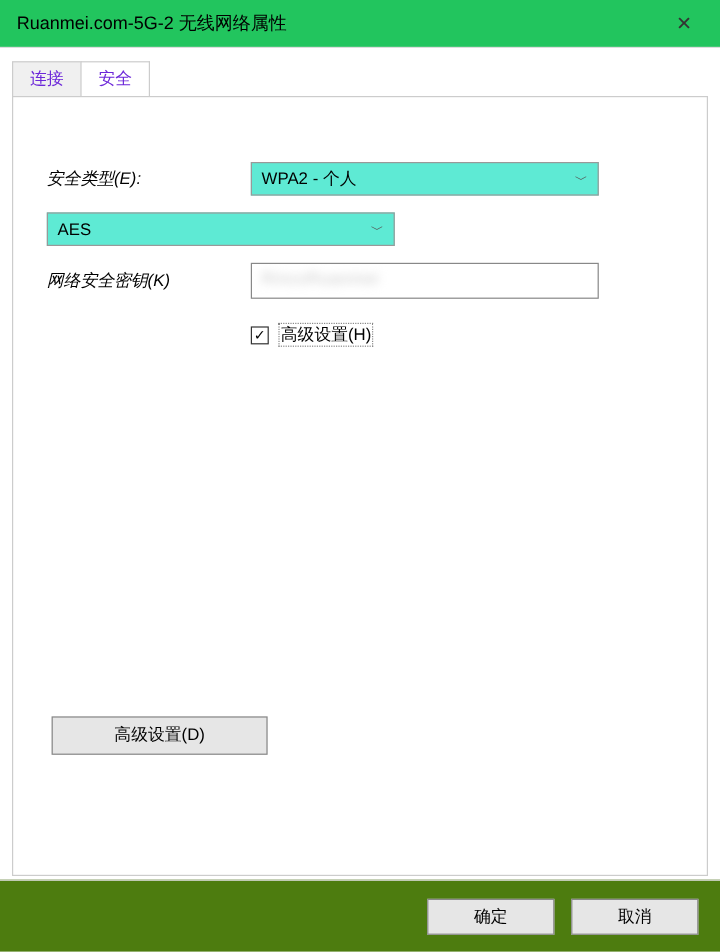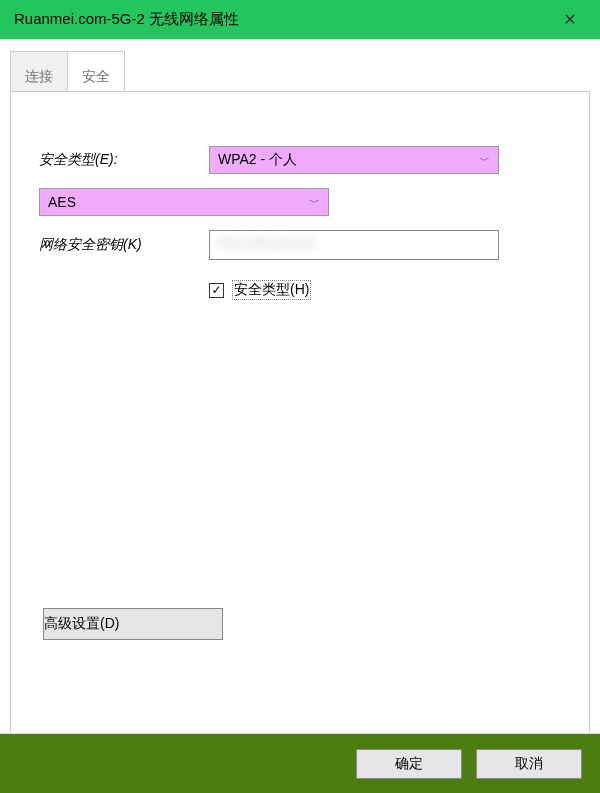--- a/index.html
+++ b/index.html
@@ -41,27 +41,27 @@
     }
     .dialog-body {
       padding: 10px 10px 0 10px;
     }
     .tabs {
       display: flex;
       position: relative;
       top: 1px;
     }
     .tab {
-      padding: 16px 14px 5px 14px;
+      padding: 5px 14px 5px 14px;
       border: 1px solid #ccc;
       background: #f0f0f0;
       font-size: 14px;
       cursor: default;
       margin-right: -1px;
-      color: #737373;
+      color: #6d28d9;
     }
     .tab.active {
       background: #fff;
       border-bottom: 1px solid #fff;
     }
     .tab-panel {
       border: 1px solid #ccc;
       background: #fff;
       height: 650px;
       padding: 54px 28px 20px 28px;
@@ -74,21 +74,21 @@
     }
     .form-label {
       width: 170px;
       font-size: 14px;
       font-style: italic;
     }
     .select {
       flex: 0 0 290px;
       height: 28px;
       border: 1px solid #999;
-      background: #f0abfc;
+      background: #5eead4;
       display: flex;
       align-items: center;
       padding: 0 8px;
       position: relative;
       font-size: 14px;
     }
     .select .arrow {
       position: absolute;
       right: 8px;
       font-size: 11px;
@@ -136,21 +136,21 @@
     .advanced-btn {
       position: absolute;
       left: 32px;
       bottom: 100px;
       width: 180px;
       height: 32px;
       border: 1px solid #888;
       background: #e6e6e6;
       display: flex;
       align-items: center;
-      justify-content: flex-start;
+      justify-content: center;
       font-size: 14px;
     }
     .footer {
       position: absolute;
       bottom: 0;
       left: 0;
       right: 0;
       height: 60px;
       background: #4d7c0f;
       border-top: 1px solid #ddd;
@@ -208,21 +208,21 @@
       <div class="form-label">网络安全密钥(K)</div>
       <div class="text-input-wrapper">
         <span class="blurred">RincoRuanmei</span>
       </div>
     </div>
 
     <div class="checkbox-row">
       <div class="checkbox">
         <span>✓</span>
       </div>
-      <span class="checkbox-label">安全类型(H)</span>
+      <span class="checkbox-label">高级设置(H)</span>
     </div>
 
     <div class="advanced-btn">
       <span>高级设置(D)</span>
     </div>
 
   </div>
 </div>
 
 <div class="footer">

